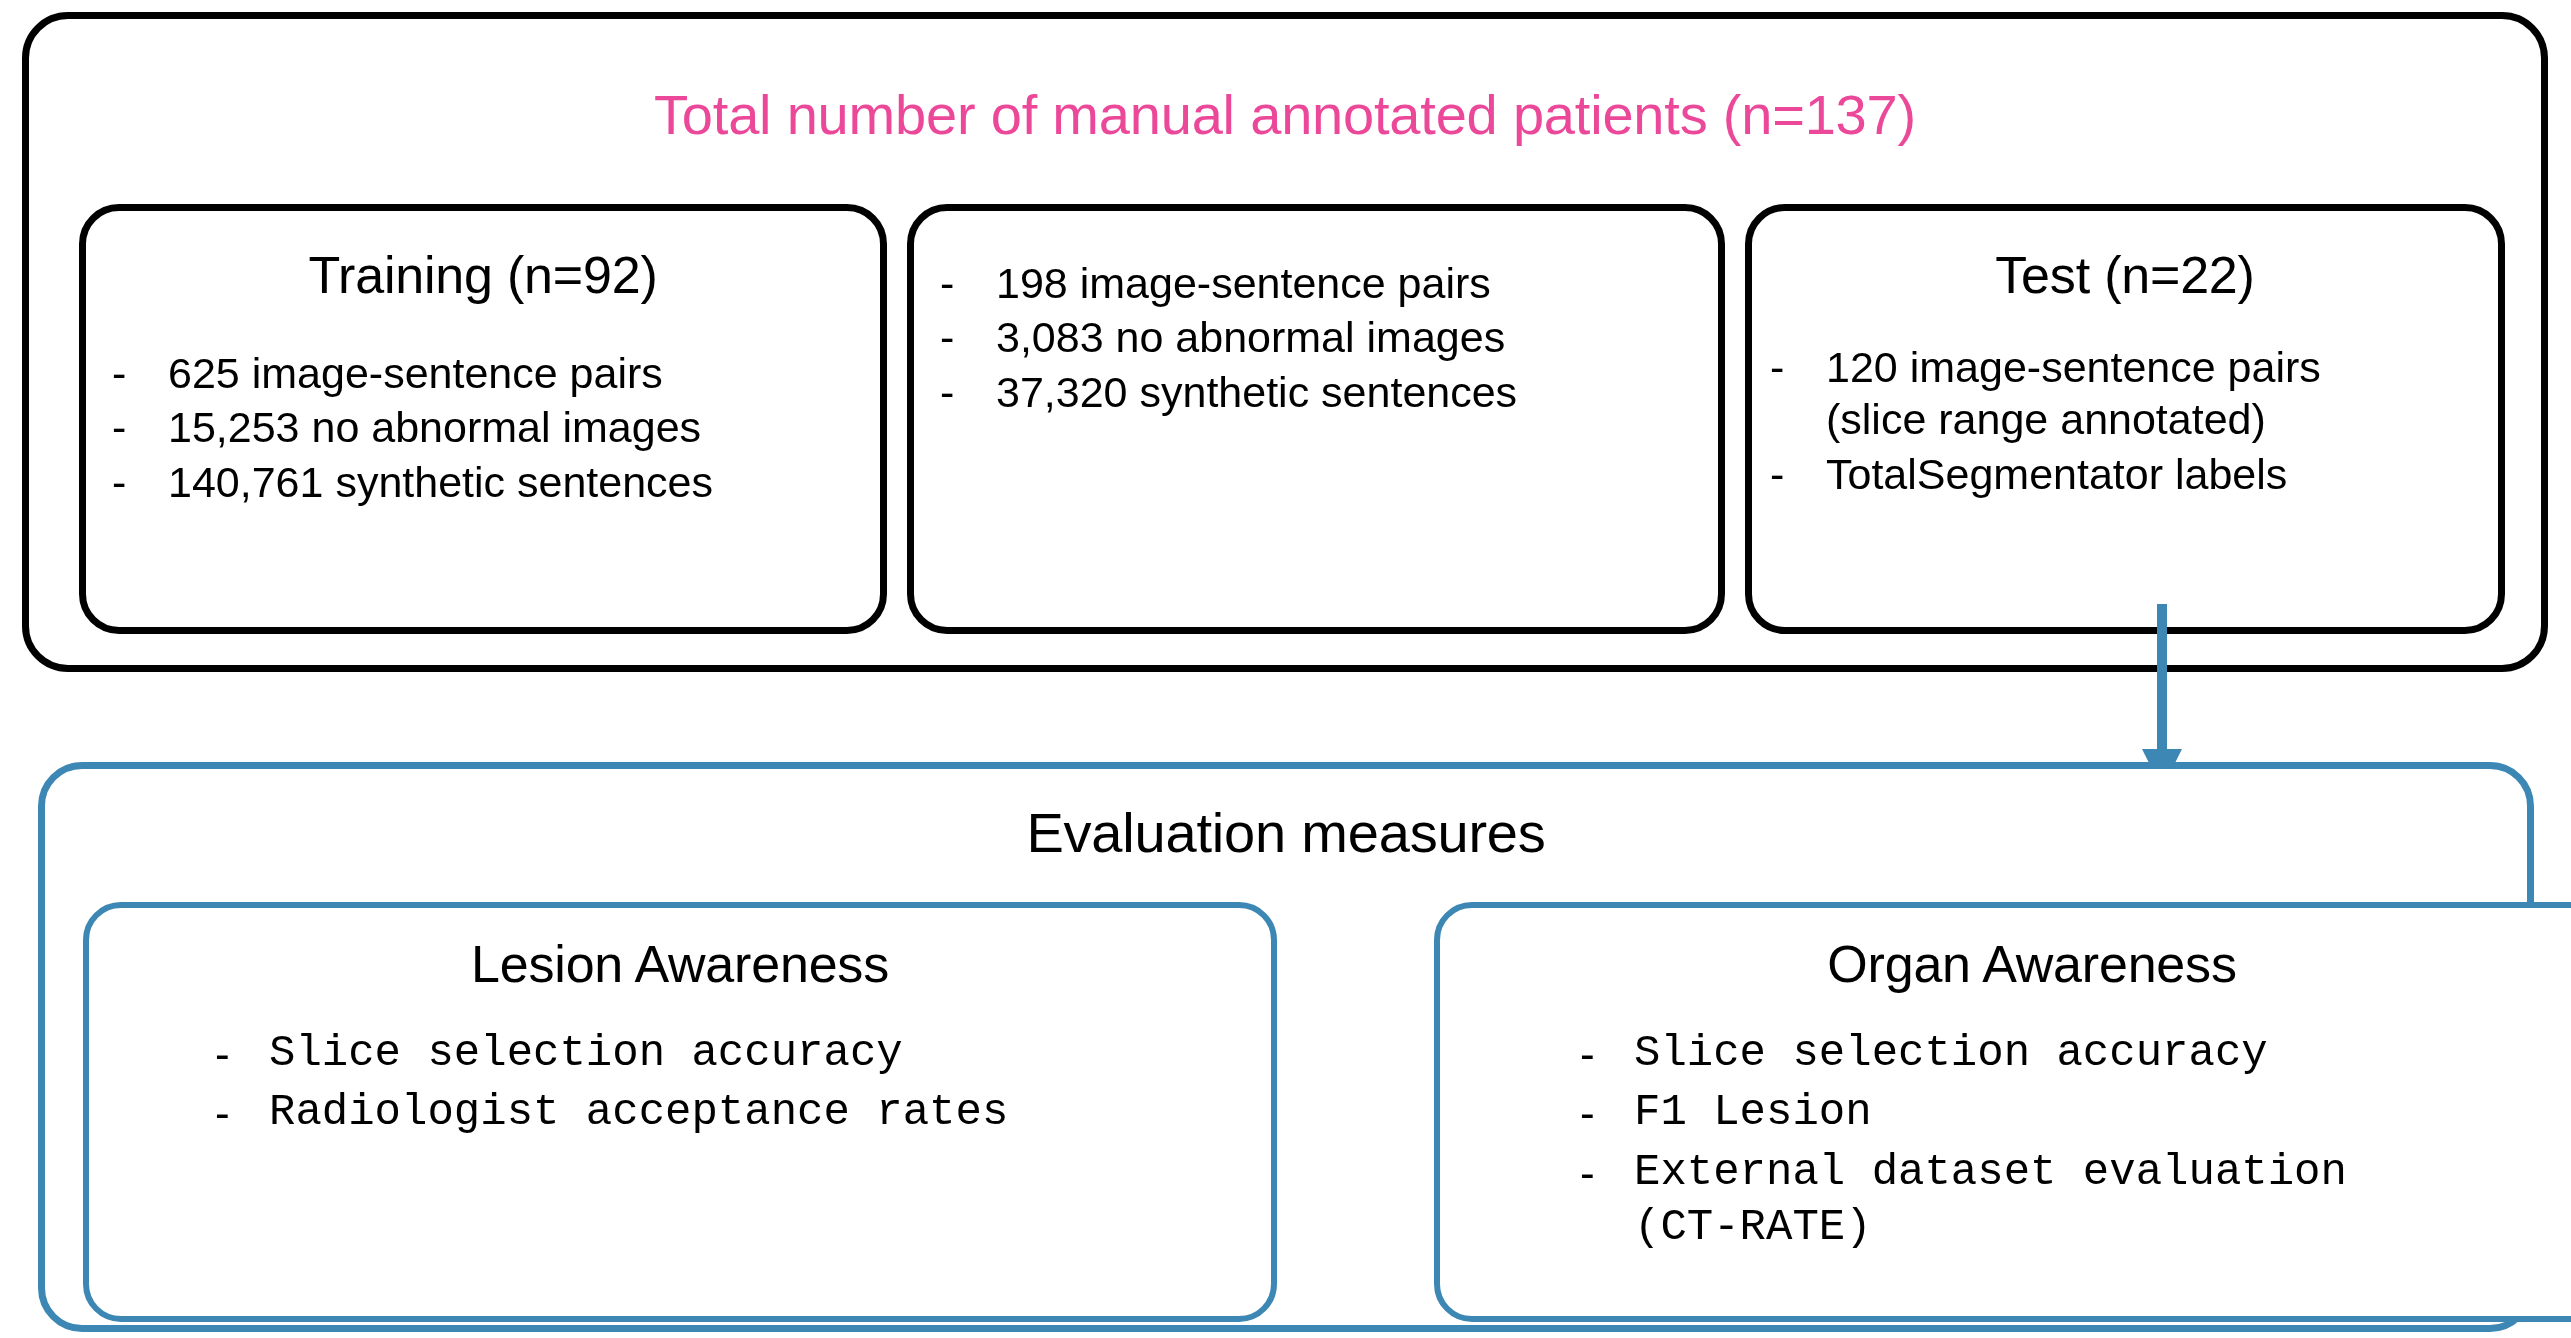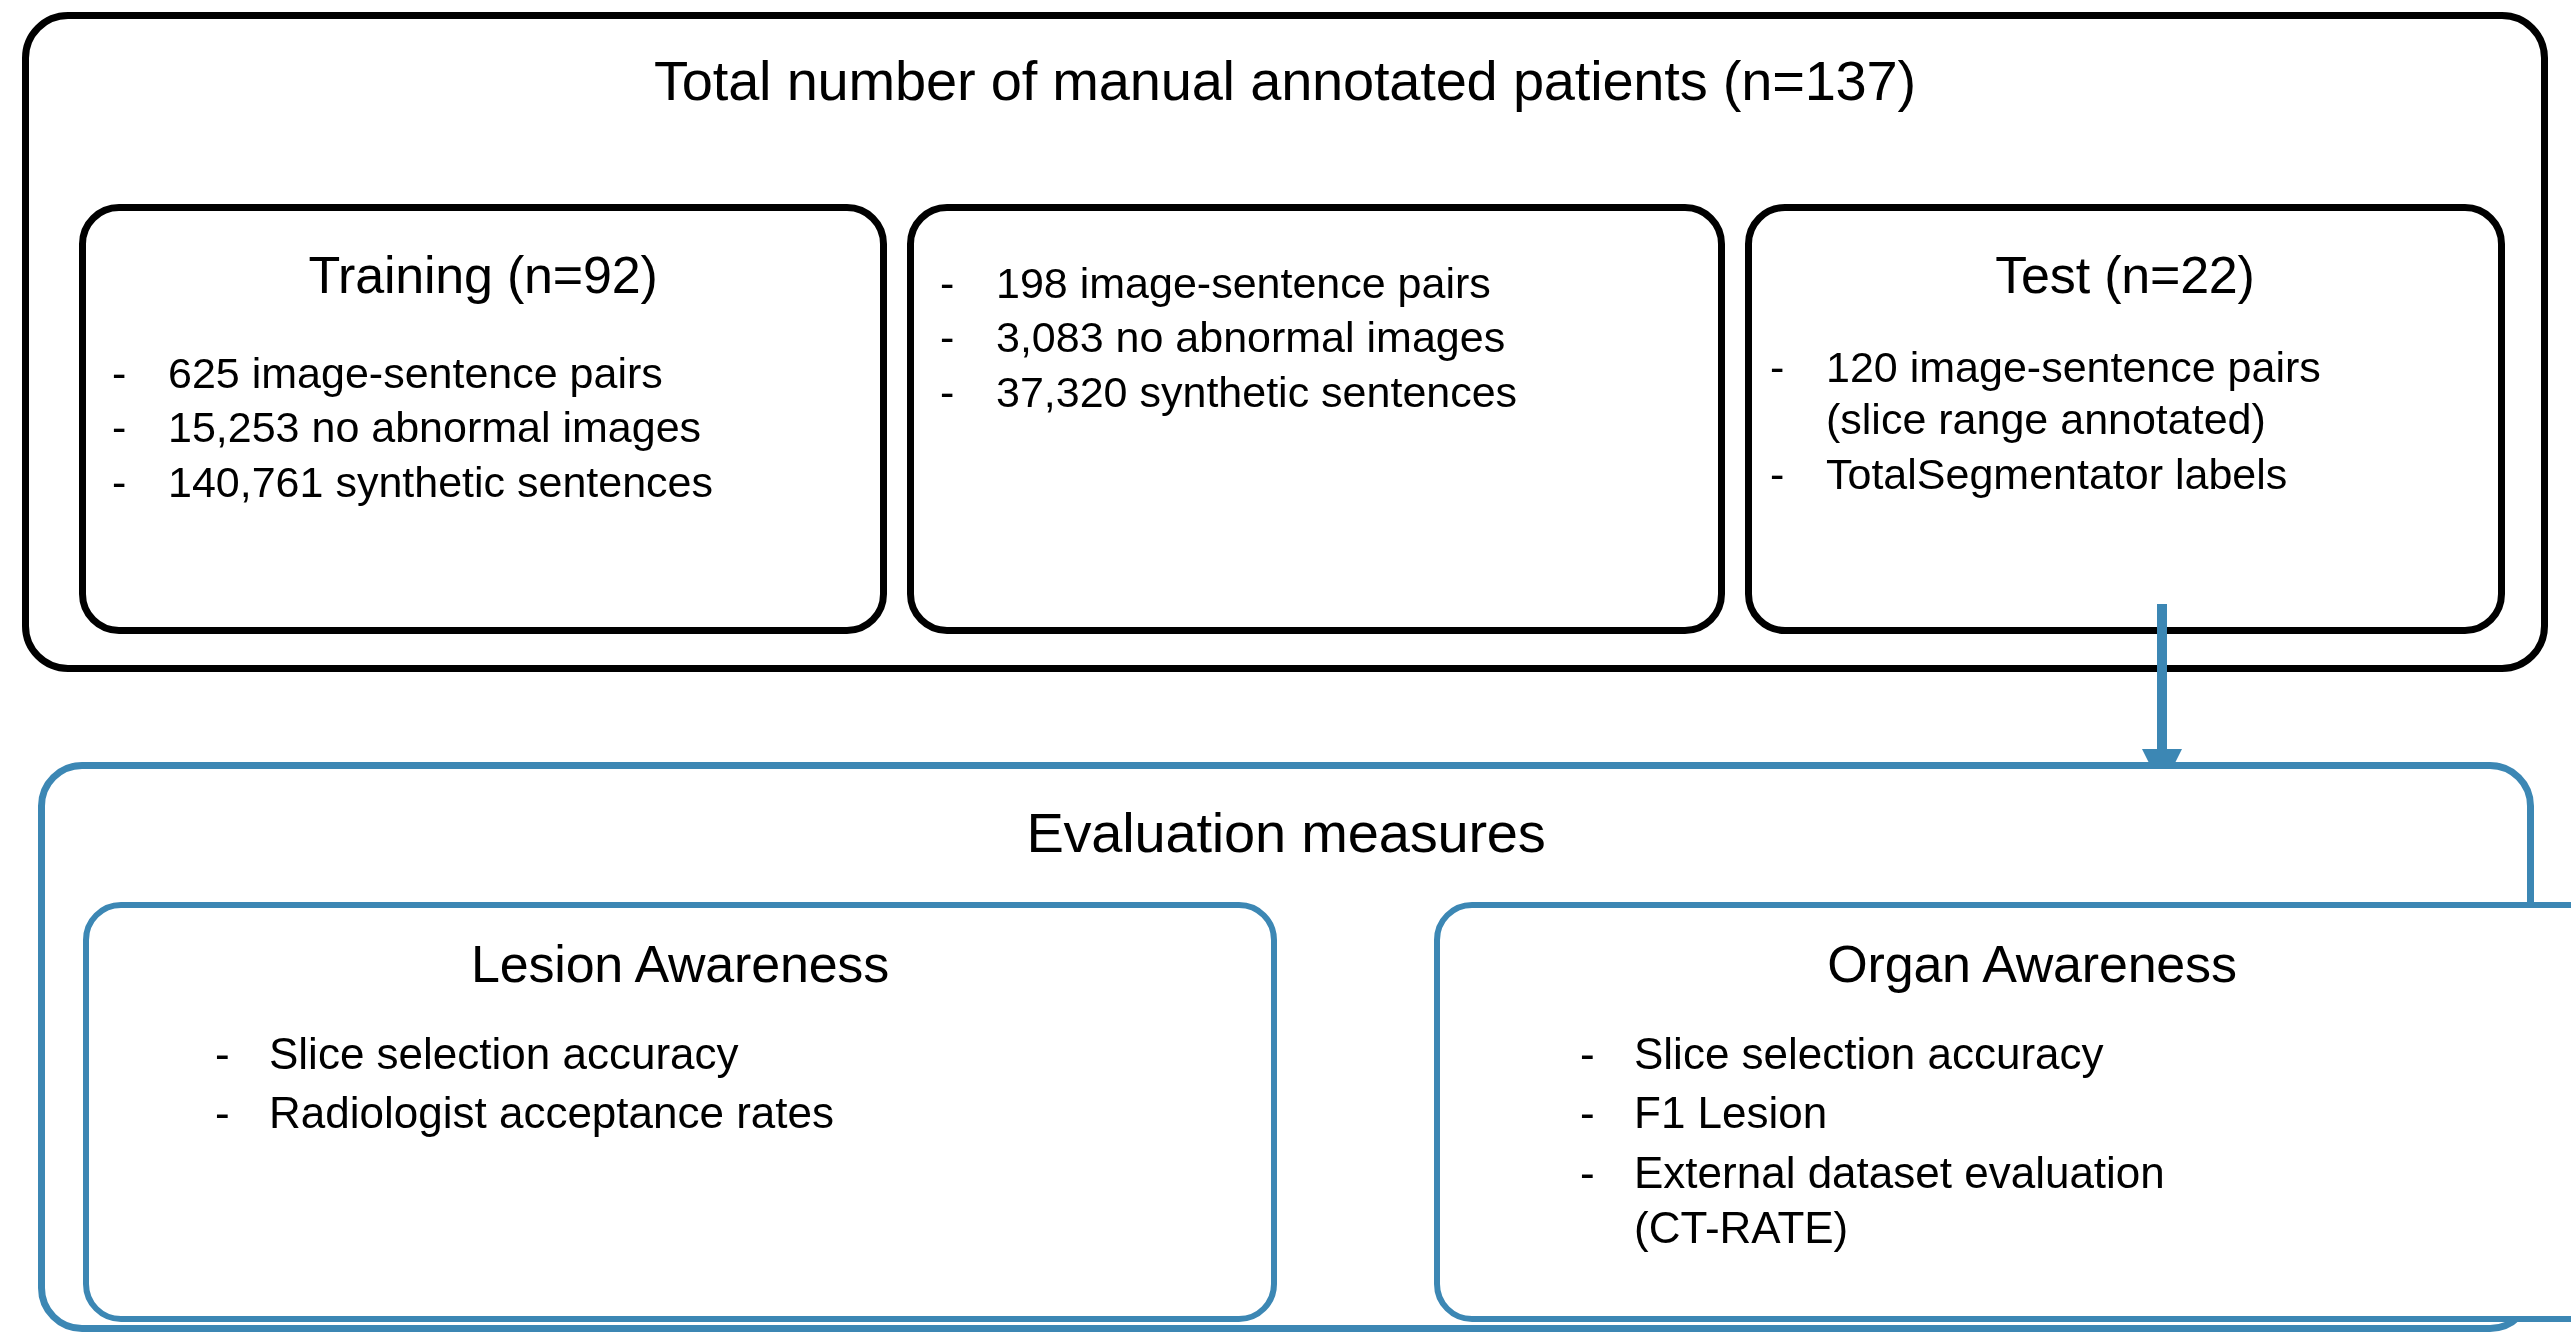--- a/index.html
+++ b/index.html
@@ -27,23 +27,23 @@
     width: 2526px;
     height: 660px;
     border: 7px solid #000000;
     border-radius: 46px;
     background: #ffffff;
   }
 
   .outer-title {
     text-align: center;
     font-size: 56px;
-    color: #000000;
-    line-height: 1;
-    padding-top: 34px;
+    color: #ec4899;
+    line-height: 1;
+    padding-top: 68px;
     letter-spacing: -0.2px;
   }
 
   .split-row {
     position: absolute;
     left: 50px;
     top: 185px;
     width: 2426px;
     height: 430px;
     display: flex;
@@ -170,21 +170,21 @@
     line-height: 1.26;
     color: #000000;
     margin-bottom: 4px;
   }
 
   .eval-bullet-dash {
     width: 54px;
     flex: 0 0 54px;
   }
 
-  .eval-bullet-text { flex: 1 1 auto; white-space: pre-line; }
+  .eval-bullet-text { flex: 1 1 auto; white-space: pre-line; font-family: Liberation Mono, monospace; }
 </style>
 </head>
 <body>
 
 <div class="canvas">
 
   <div class="dataset-outer">
 
     <div class="outer-title">Total number of manual annotated patients (n=137)</div>
 

